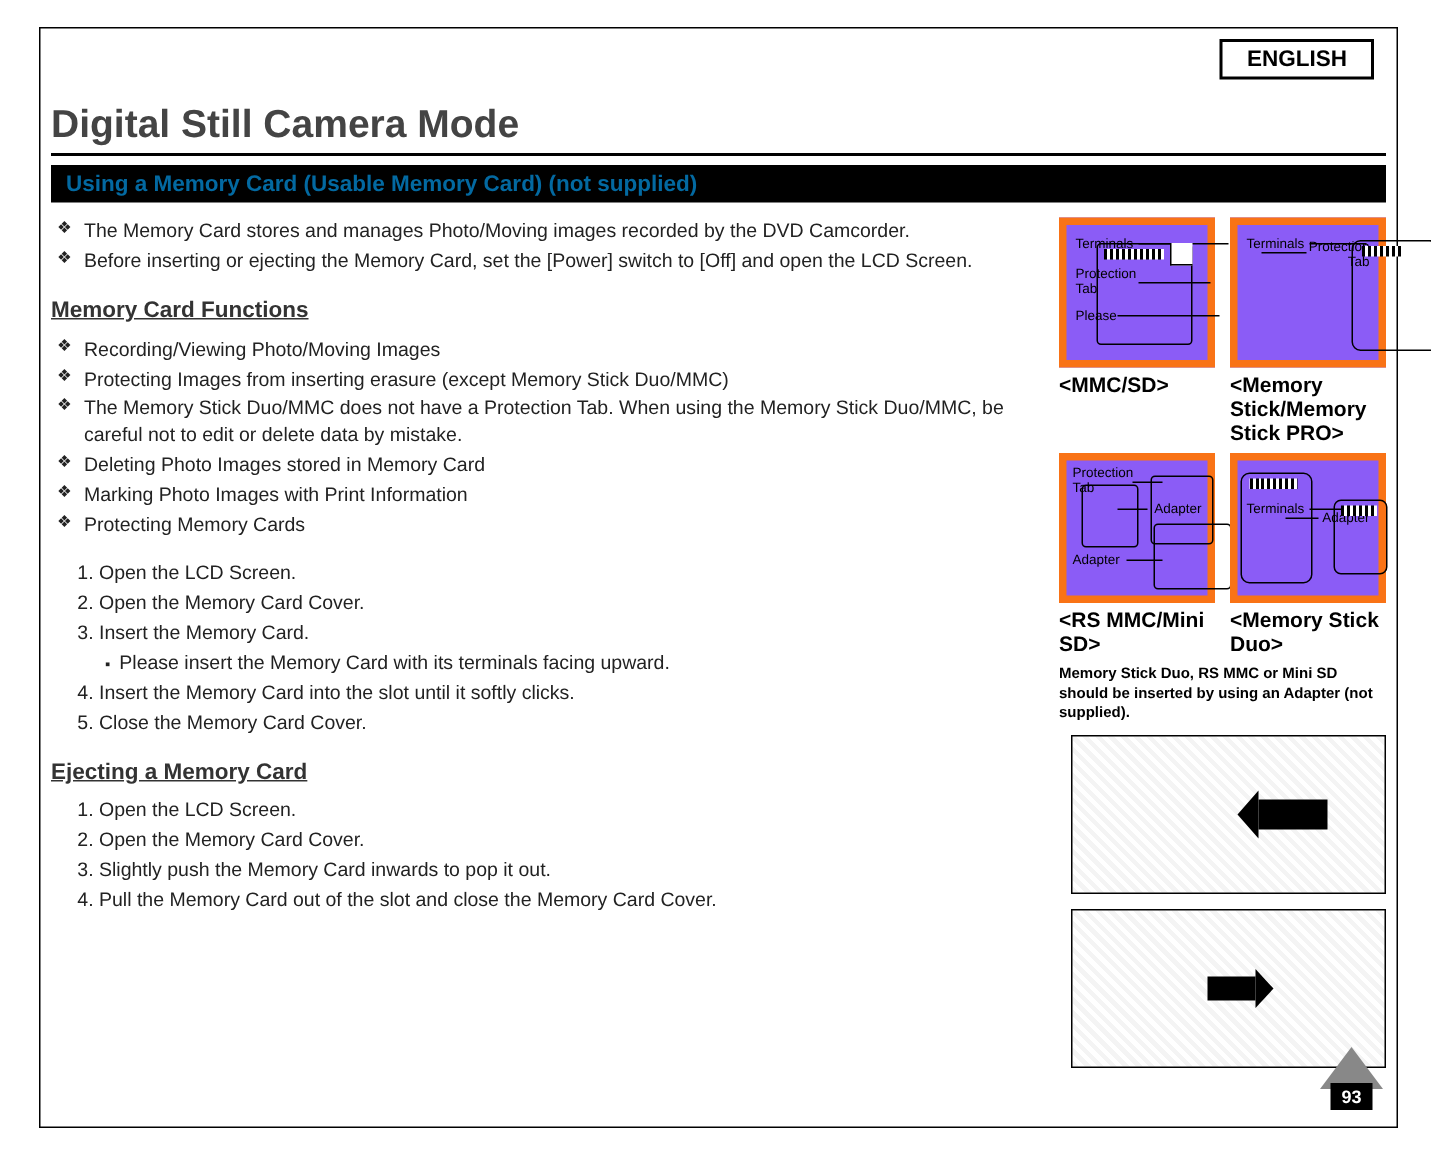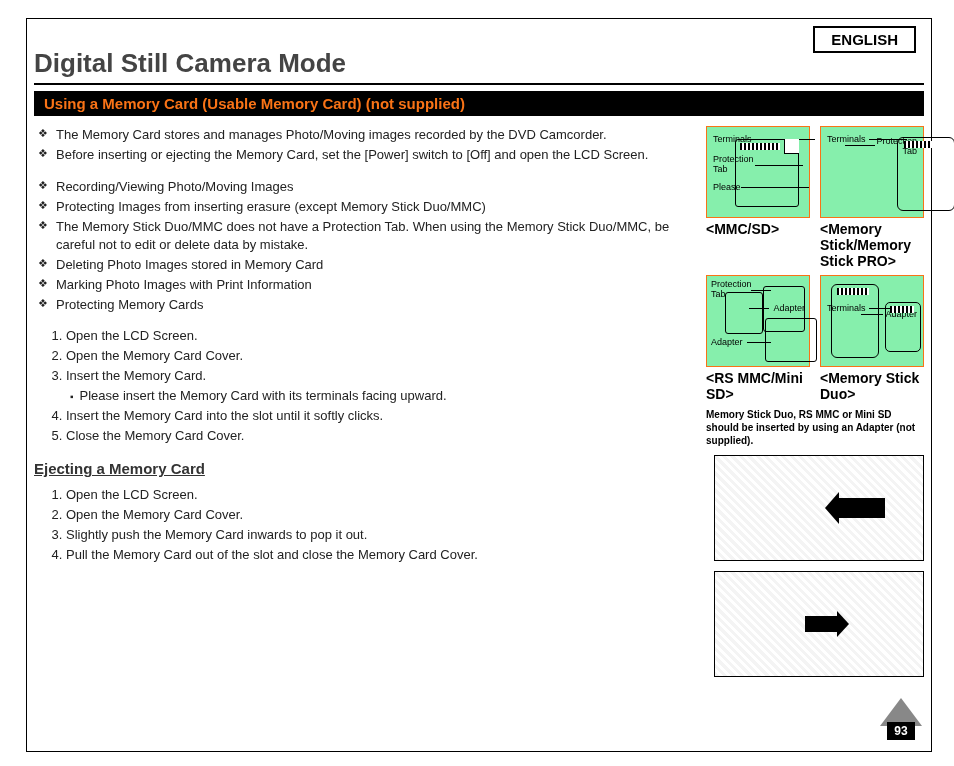--- a/index.html
+++ b/index.html
@@ -1,35 +1,35 @@
 <!DOCTYPE html>
 <html><head>
 <meta charset="utf-8">
 <style>
 body{margin:0;padding:0;background:#e8e8e8;font-family:Arial,Helvetica,sans-serif;color:#000}
-.page{width:954px;height:766px;background:#fff;position:relative;box-sizing:border-box;padding:8px 30px 18px 34px;box-shadow:0 2px 8px rgba(0,0,0,0.3)}
+.page{width:954px;height:766px;background:#fff;position:relative;box-sizing:border-box;padding:27px 30px 18px 34px;box-shadow:0 2px 8px rgba(0,0,0,0.3)}
 .page-border{position:absolute;top:18px;left:26px;right:22px;bottom:14px;border:1px solid #000;pointer-events:none}
 .lang-label{position:absolute;top:26px;right:38px;border:2px solid #000;padding:3px 16px;font-size:15px;font-weight:bold;background:#fff}
 .title{font-size:26px;font-weight:bold;color:#444;margin-top:40px;margin-bottom:4px}
 .title-line{border-top:2px solid #000;margin-bottom:6px}
-.section-bar{background:#000;color:#f97316;font-size:15px;font-weight:bold;padding:4px 10px;margin-bottom:10px}
+.section-bar{background:#000;color:#0369a1;font-size:15px;font-weight:bold;padding:4px 10px;margin-bottom:10px}
 .content{display:flex;}
 .left{flex:0 0 420px;font-size:13px;line-height:1.38;color:#222}
 .right{flex:1;font-size:11px}
 .diamond-list{list-style:none;padding:0;margin:0 0 14px 0}
 .diamond-list li{position:relative;padding-left:22px;margin-bottom:2px}
 .diamond-list li::before{content:"❖";position:absolute;left:4px;top:0;font-size:11px}
 .sub-head{font-size:15px;font-weight:bold;text-decoration:underline;color:#333;margin:6px 0 6px 0}
 .num-list{list-style:decimal;padding-left:32px;margin:0 0 14px 0}
 .num-list li{margin-bottom:2px}
 .sub-bullet{list-style:none;padding-left:4px;margin:2px 0}
 .sub-bullet li::before{content:"▪";margin-right:6px;font-size:10px}
 .cards-row{display:flex;gap:10px;margin-bottom:6px}
 .card-fig{flex:1}
-.card-box{border:1px solid #f97316;height:90px;position:relative;background:#86efac}
+.card-box{border:5px solid #f97316;height:90px;position:relative;background:#8b5cf6}
 .card-label{font-size:14px;font-weight:bold;margin-top:3px}
 .card-note{font-size:10px;font-weight:bold;margin:6px 0 8px 0;line-height:1.3}
 .photo-box{border:1px solid #000;height:104px;margin-bottom:10px;background:repeating-linear-gradient(45deg,#f4f4f4,#f4f4f4 3px,#fff 3px,#fff 6px);position:relative}
 .arrow{position:absolute;width:46px;height:20px;background:#000;top:42px;right:38px}
 .arrow::after{content:"";position:absolute;left:-14px;top:-6px;border-right:14px solid #000;border-top:16px solid transparent;border-bottom:16px solid transparent}
 .arrow2{position:absolute;width:32px;height:16px;background:#000;top:44px;right:86px}
 .arrow2::after{content:"";position:absolute;right:-12px;top:-5px;border-left:12px solid #000;border-top:13px solid transparent;border-bottom:13px solid transparent}
 .pagenum{position:absolute;bottom:26px;right:32px;width:42px;height:42px}
 .pagenum .tri{width:0;height:0;border-left:21px solid transparent;border-right:21px solid transparent;border-bottom:28px solid #888;position:absolute;top:0;left:0}
 .pagenum .box{position:absolute;bottom:0;left:7px;width:28px;height:18px;background:#000;color:#fff;font-size:12px;text-align:center;line-height:18px;font-weight:bold}
@@ -53,20 +53,21 @@
   <div class="title-line"></div>
   <div class="section-bar">Using a Memory Card (Usable Memory Card) (not supplied)</div>
 
   <div class="content">
     <div class="left">
       <ul class="diamond-list">
         <li>The Memory Card stores and manages Photo/Moving images recorded by the DVD Camcorder.</li>
         <li>Before inserting or ejecting the Memory Card, set the [Power] switch to [Off] and open the LCD Screen.</li>
       </ul>
 
+      <div class="sub-head">Memory Card Functions</div>
       <ul class="diamond-list">
         <li>Recording/Viewing Photo/Moving Images</li>
         <li>Protecting Images from inserting erasure (except Memory Stick Duo/MMC)</li>
         <li>The Memory Stick Duo/MMC does not have a Protection Tab. When using the Memory Stick Duo/MMC, be careful not to edit or delete data by mistake.</li>
         <li>Deleting Photo Images stored in Memory Card</li>
         <li>Marking Photo Images with Print Information</li>
         <li>Protecting Memory Cards</li>
       </ul>
 
       <ol class="num-list wide">

